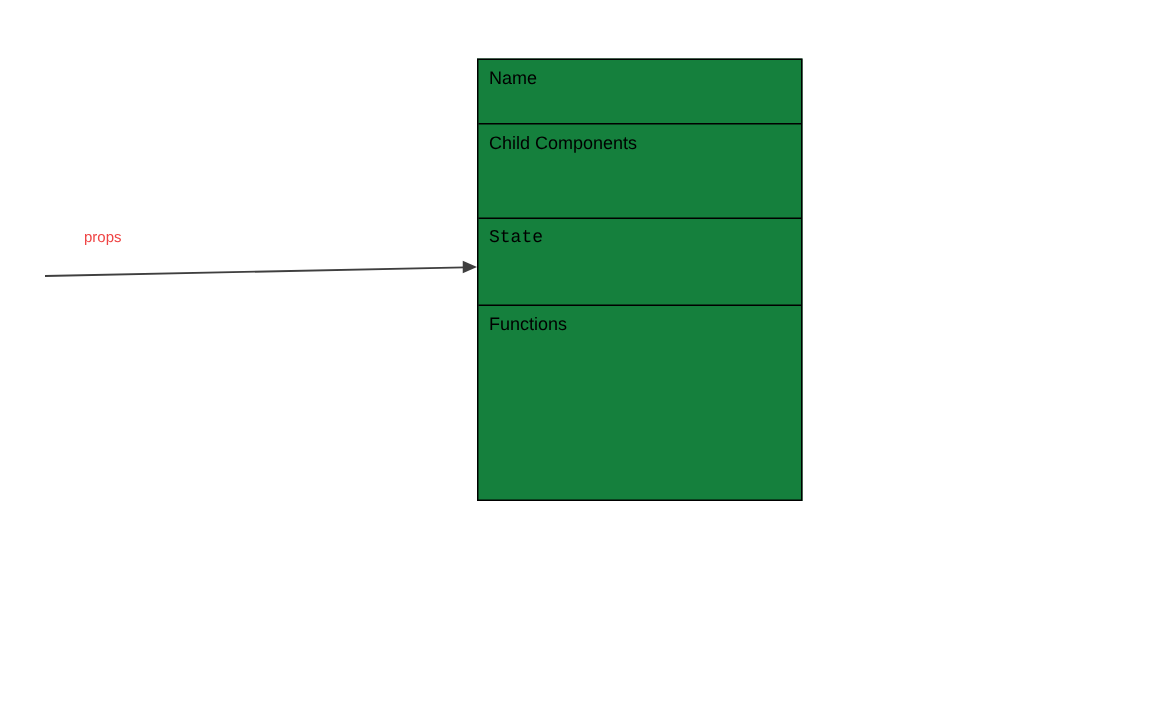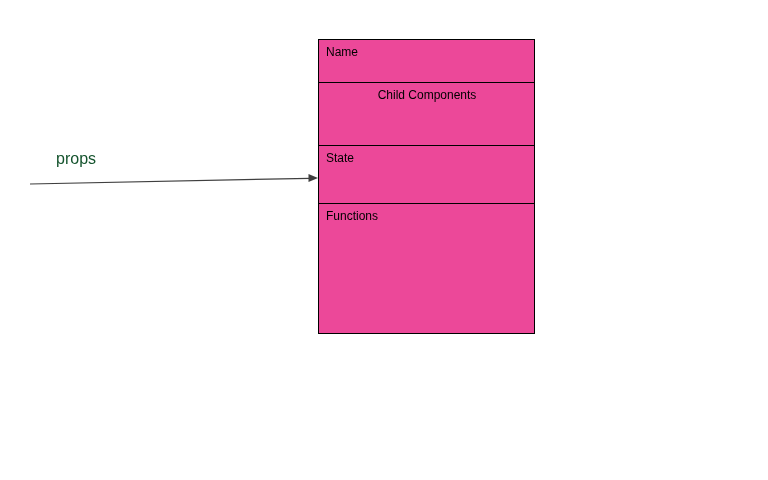--- a/index.html
+++ b/index.html
@@ -13,59 +13,59 @@
     height: 480px;
     background: #ffffff;
     overflow: hidden;
     font-family: "Liberation Sans", sans-serif;
     color: #000000;
   }
   .props-label {
     position: absolute;
     left: 56px;
     top: 151px;
-    font-size: 16px;
+    font-size: 10px;
     line-height: 15px;
-    color: #14532d;
+    color: #ef4444;
     white-space: nowrap;
   }
   .arrow-svg {
     position: absolute;
     left: 29px;
     top: 168px;
     width: 292px;
     height: 22px;
     overflow: visible;
   }
   .component-box {
     position: absolute;
     left: 318px;
     top: 39px;
     width: 217px;
     height: 295px;
     border: 1px solid #000000;
-    background: #ec4899;
+    background: #15803d;
     box-sizing: border-box;
     display: flex;
     flex-direction: column;
   }
   .section {
     box-sizing: border-box;
     padding: 5px 6px 0 7px;
     font-size: 12px;
     line-height: 15px;
     white-space: nowrap;
     overflow: hidden;
   }
   .section + .section {
     border-top: 1px solid #000000;
   }
   .sec-0 { height: 42px; }
-  .sec-1 { height: 63px; text-align: center; }
-  .sec-2 { height: 58px; }
+  .sec-1 { height: 63px; }
+  .sec-2 { height: 58px; font-family: Liberation Mono, monospace; }
   .sec-3 { height: 60px; }
   .sec-4 { height: 70px; }
 </style>
 </head>
 <body>
 
 <div class="stage">
 
   <div class="props-label">props</div>
 

